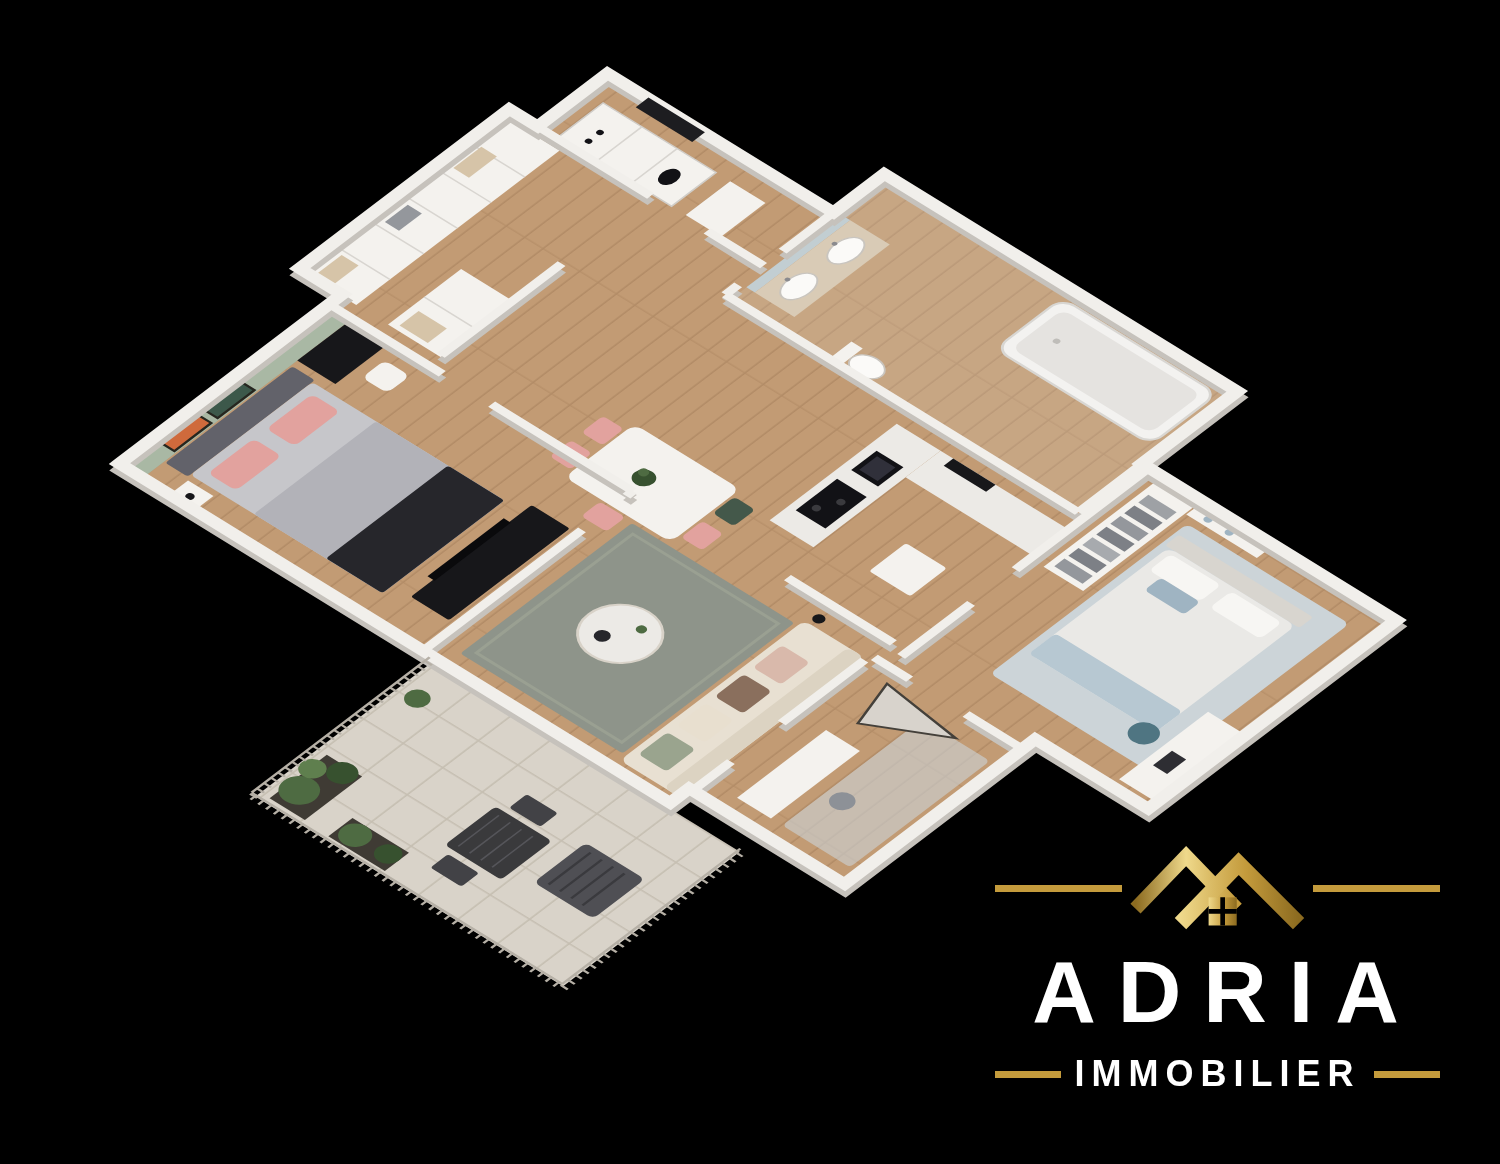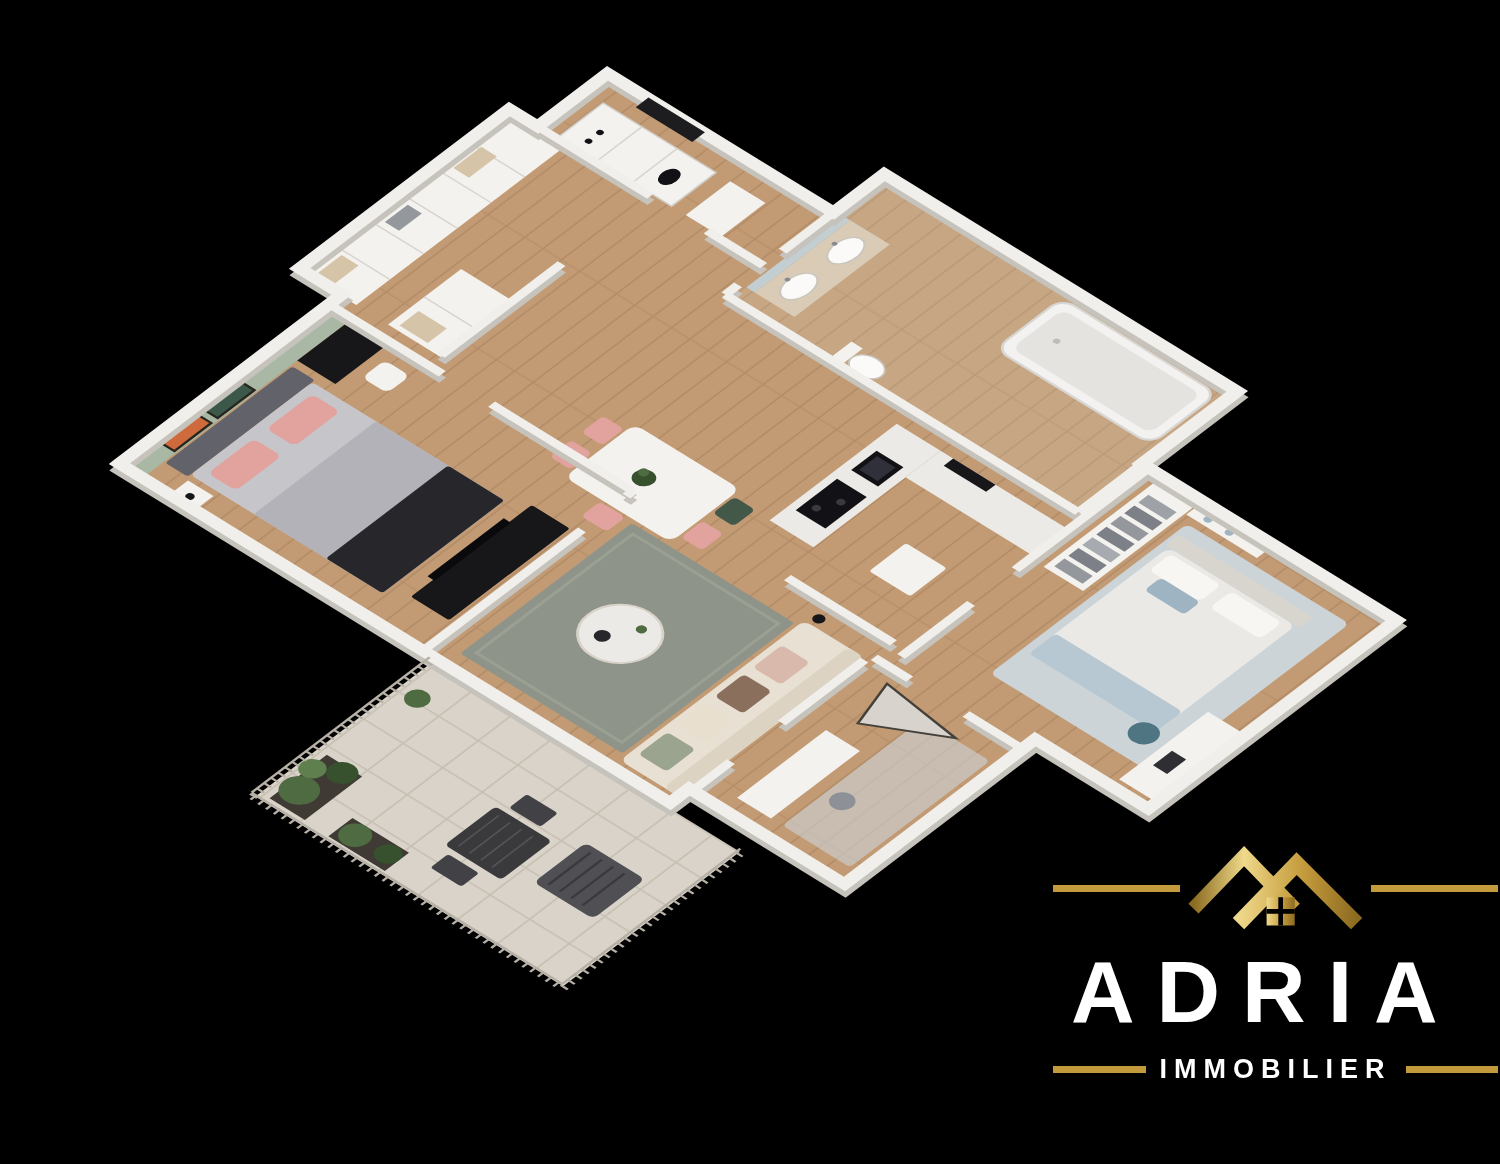--- a/index.html
+++ b/index.html
@@ -25,28 +25,28 @@
   .f-rug2{fill:var(--fp-rug_bed2)} .f-duv2{fill:var(--fp-duvet2)} .f-pblue{fill:var(--fp-pillow_blue)}
   .f-bblue{fill:var(--fp-blanket_blue)} .f-cg1{fill:var(--fp-closet_gray)} .f-cg2{fill:var(--fp-closet_gray2)}
   .f-teal{fill:var(--fp-teal)} .f-tub{fill:var(--fp-tub)} .f-tubi{fill:var(--fp-tub_inner)}
   .f-van{fill:var(--fp-vanity_wood)} .f-mir{fill:var(--fp-mirror)}
   .f-plant{fill:var(--fp-plant)} .f-plantd{fill:var(--fp-plant_dark)} .f-plantl{fill:var(--fp-plant_light)}
   .f-planter{fill:var(--fp-planter)} .f-out{fill:var(--fp-outdoor_dark)} .f-glass{fill:var(--fp-glass)}
   .f-beige{fill:var(--fp-beige_items)} .f-tint{fill:var(--fp-bath_tint)} .f-chair-green{fill:var(--fp-chair_green)}
   .ln-gray{stroke:var(--fp-seam);stroke-width:2;fill:none}
 
   
-  .logo{position:absolute;left:1053px;top:836px;width:445px;color:var(--lg-text,#fff);}
+  .logo{position:absolute;left:995px;top:836px;width:445px;text-align:center;color:var(--lg-text,#fff);}
   .logo-top{display:flex;align-items:center;justify-content:center;gap:6px;}
   .gline{height:7px;background:var(--lg-gold);}
   .gline.w1{width:136px;} .gline.w2{width:95px;}
   .brand{font-weight:700;font-size:88px;line-height:1;letter-spacing:22px;margin-top:8px;
          padding-left:18px; }
   .tagline-row{display:flex;align-items:center;justify-content:center;margin-top:20px;}
-  .tagline{font-weight:700;font-size:27px;line-height:1;letter-spacing:7px;padding:0 14px;}
+  .tagline{font-weight:700;font-size:36px;line-height:1;letter-spacing:7px;padding:0 14px;}
 </style>
 </head>
 <body>
 
 <div class="scene">
 
   <svg width="1500" height="1164" viewBox="0 0 1500 1164">
     <defs>
       <pattern id="pWood" width="160" height="26" patternUnits="userSpaceOnUse">
         <rect width="160" height="26" class="c-wood"></rect>

